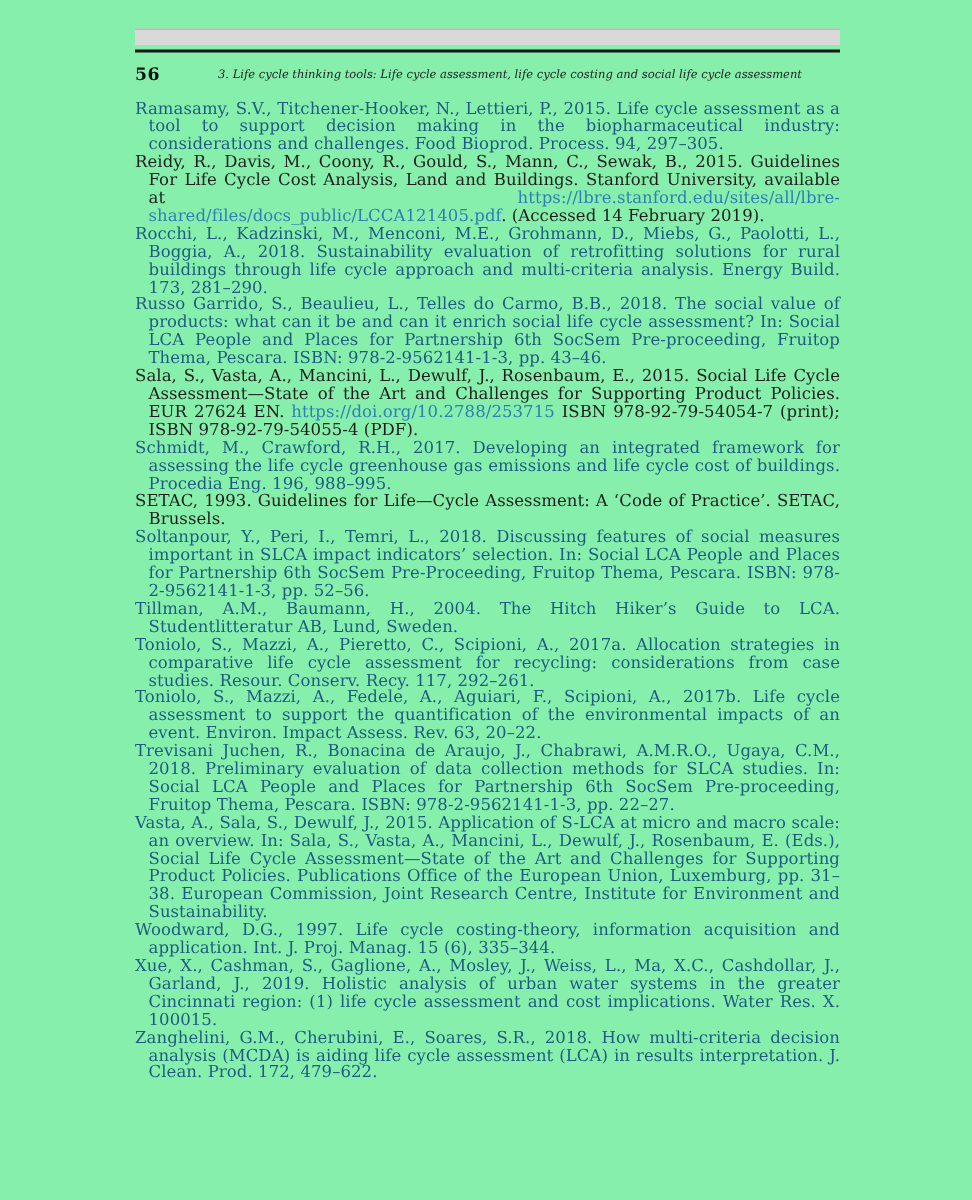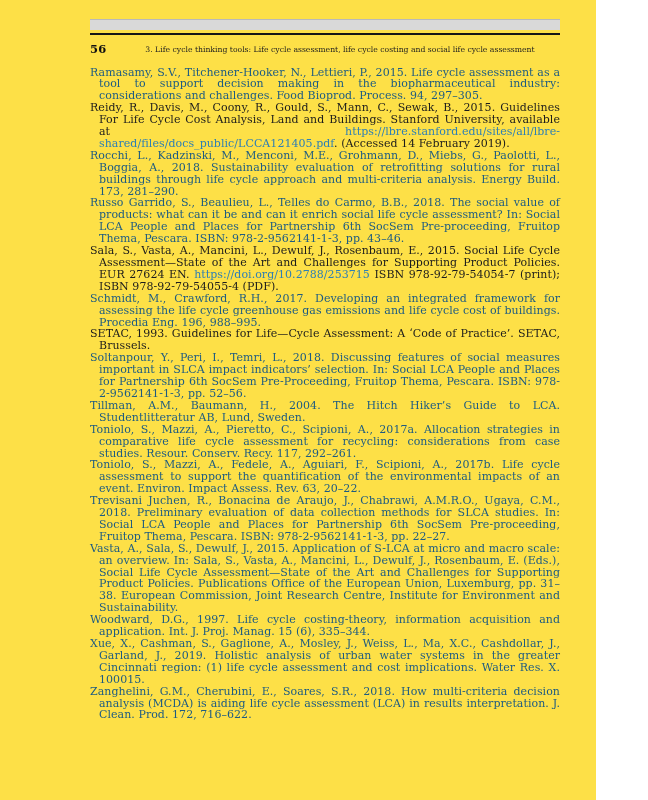--- a/index.html
+++ b/index.html
@@ -7,37 +7,37 @@
     --link-blue:#2d7fb5;
     --text-black:#1c1c1c;
     --bar-gray:#d9d9d9;
   }
   html,body{margin:0;padding:0;background:#ffffff;}
   body{
     width:648px;height:800px;
     font-family:"DejaVu Serif", serif;
     -webkit-font-smoothing:antialiased;
   }
-  .page{position:relative;width:596px;height:800px;background:#fde047;overflow:hidden;}
+  .page{position:relative;width:648px;height:800px;background:#86efac;overflow:hidden;}
   .content{margin-left:90px;width:470px;}
   .gray-bar{
     margin-top:19px;height:10px;
     background:var(--bar-gray);
     border-top:1px solid #b9b9b9;
   }
   .header-rule{margin-top:3px;height:1.5px;background:#161616;}
   .header-row{position:relative;margin-top:7px;height:14px;}
   .pagenum{
     position:absolute;left:0;top:0;
     font-size:11.5px;font-weight:bold;color:#111;
     letter-spacing:0.3px;
   }
   .running-title{
     position:absolute;left:30px;right:0;top:3px;
-    text-align:center;font-size:7.7px;color:#1e1e1e;
+    text-align:center;font-size:7.7px;color:#1e1e1e;font-style:italic;
   }
   .refs{
     margin-top:11px;
     font-size:11px;
     line-height:11.9px;
     text-align:justify;
     letter-spacing:0.05px;
   }
   .ref{margin:0;padding-left:9px;text-indent:-9px;}
   .ref.blue{color:var(--ref-blue);}
@@ -64,16 +64,16 @@
         <p class="ref blue"><span>Schmidt, M., Crawford, R.H., 2017. Developing an integrated framework for assessing the life cycle greenhouse gas emissions and life cycle cost of buildings. Procedia Eng. 196, 988–995.</span></p>
         <p class="ref black"><span>SETAC, 1993. Guidelines for Life—Cycle Assessment: A ‘Code of Practice’. SETAC, Brussels.</span></p>
         <p class="ref blue"><span>Soltanpour, Y., Peri, I., Temri, L., 2018. Discussing features of social measures important in SLCA impact indicators’ selection. In: Social LCA People and Places for Partnership 6th SocSem Pre-Proceeding, Fruitop Thema, Pescara. ISBN: 978-2-9562141-1-3, pp. 52–56.</span></p>
         <p class="ref blue"><span>Tillman, A.M., Baumann, H., 2004. The Hitch Hiker’s Guide to LCA. Studentlitteratur AB, Lund, Sweden.</span></p>
         <p class="ref blue"><span>Toniolo, S., Mazzi, A., Pieretto, C., Scipioni, A., 2017a. Allocation strategies in comparative life cycle assessment for recycling: considerations from case studies. Resour. Conserv. Recy. 117, 292–261.</span></p>
         <p class="ref blue"><span>Toniolo, S., Mazzi, A., Fedele, A., Aguiari, F., Scipioni, A., 2017b. Life cycle assessment to support the quantification of the environmental impacts of an event. Environ. Impact Assess. Rev. 63, 20–22.</span></p>
         <p class="ref blue"><span>Trevisani Juchen, R., Bonacina de Araujo, J., Chabrawi, A.M.R.O., Ugaya, C.M., 2018. Preliminary evaluation of data collection methods for SLCA studies. In: Social LCA People and Places for Partnership 6th SocSem Pre-proceeding, Fruitop Thema, Pescara. ISBN: 978-2-9562141-1-3, pp. 22–27.</span></p>
         <p class="ref blue"><span>Vasta, A., Sala, S., Dewulf, J., 2015. Application of S-LCA at micro and macro scale: an overview. In: Sala, S., Vasta, A., Mancini, L., Dewulf, J., Rosenbaum, E. (Eds.), Social Life Cycle Assessment—State of the Art and Challenges for Supporting Product Policies. Publications Office of the European Union, Luxemburg, pp. 31–38. European Commission, Joint Research Centre, Institute for Environment and Sustainability.</span></p>
         <p class="ref blue"><span>Woodward, D.G., 1997. Life cycle costing-theory, information acquisition and application. Int. J. Proj. Manag. 15 (6), 335–344.</span></p>
         <p class="ref blue"><span>Xue, X., Cashman, S., Gaglione, A., Mosley, J., Weiss, L., Ma, X.C., Cashdollar, J., Garland, J., 2019. Holistic analysis of urban water systems in the greater Cincinnati region: (1) life cycle assessment and cost implications. Water Res. X. 100015.</span></p>
-        <p class="ref blue"><span>Zanghelini, G.M., Cherubini, E., Soares, S.R., 2018. How multi-criteria decision analysis (MCDA) is aiding life cycle assessment (LCA) in results interpretation. J. Clean. Prod. 172, 716–622.</span></p>
+        <p class="ref blue"><span>Zanghelini, G.M., Cherubini, E., Soares, S.R., 2018. How multi-criteria decision analysis (MCDA) is aiding life cycle assessment (LCA) in results interpretation. J. Clean. Prod. 172, 479–622.</span></p>
       </div>
   </div>
 </div>
 
 </body></html>

